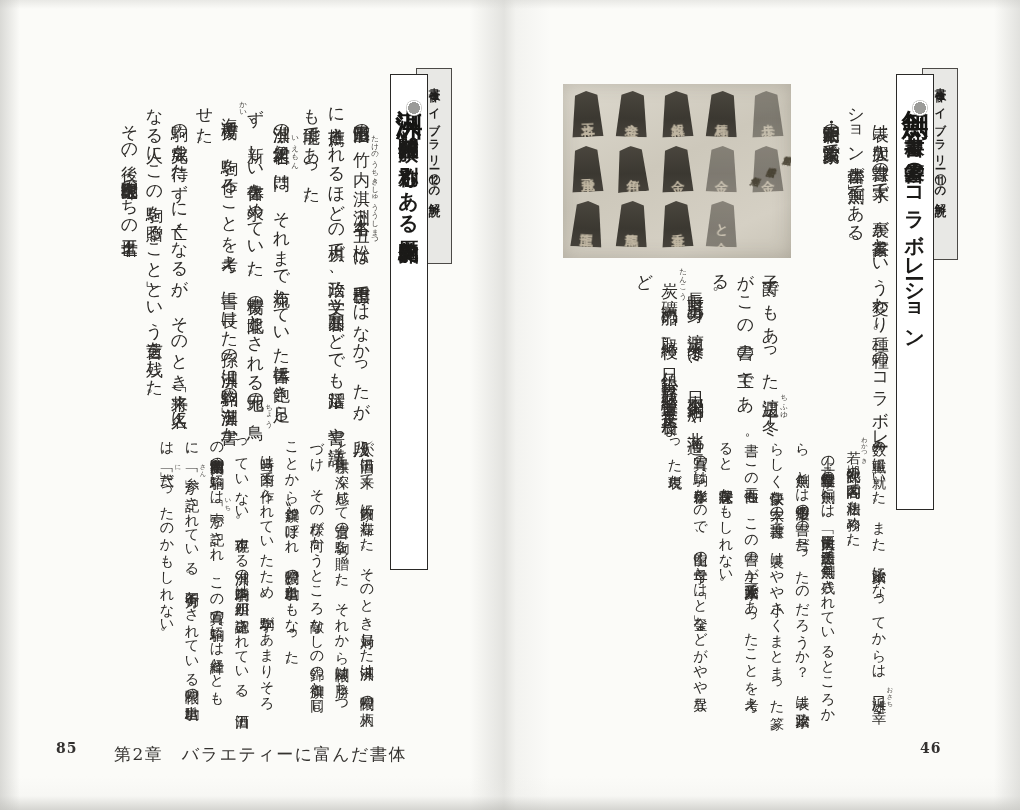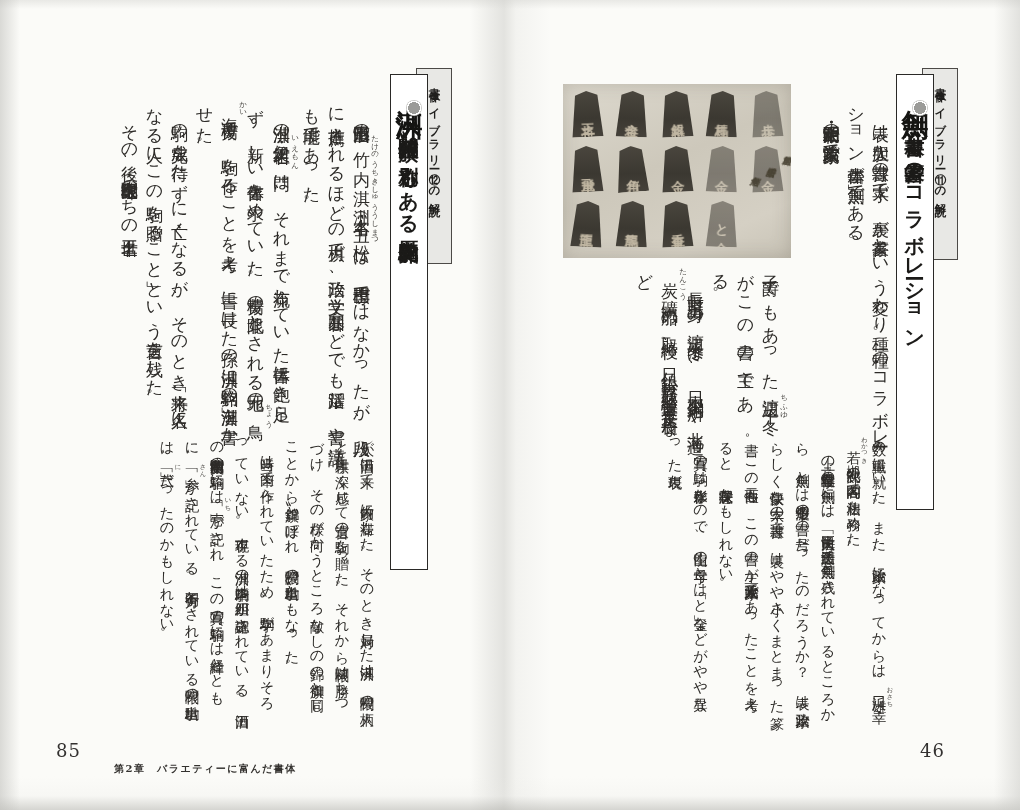--- a/index.html
+++ b/index.html
@@ -75,24 +75,24 @@
     position:absolute;right:5px;top:62px;height:106px;display:flex;flex-direction:row-reverse;
     gap:1px;transform:rotate(10deg);
   }
   .ann-line{
     writing-mode:vertical-rl;text-orientation:upright;font-size:9px;font-style:italic;
     font-weight:600;color:#453f30;letter-spacing:0;opacity:.9;filter:blur(.2px);
   }
   .ann-line:nth-child(2){margin-top:14px;}
   .ann-line:nth-child(3){margin-top:26px;}
   
-  .pagenum{position:absolute;font-size:18px;color:#333130;letter-spacing:1px;}
+  .pagenum{position:absolute;font-size:14px;color:#333130;letter-spacing:1px;font-weight:bold;}
   .pn-l{left:56px;top:740px;}
   .pn-r{left:920px;top:740px;}
-  .chapterline{position:absolute;left:114px;top:762px;font-size:10px;color:#34322f;letter-spacing:1.5px;font-weight:bold;}
+  .chapterline{position:absolute;left:114px;top:743px;font-size:17px;color:#34322f;letter-spacing:1.5px;}
 </style>
 </head>
 <body>
 
 <div class="spread">
 
   <div>
     <div class="tab tab-r">
       <span class="inner">書体ライブラリー⑪の解説</span>
     </div>

